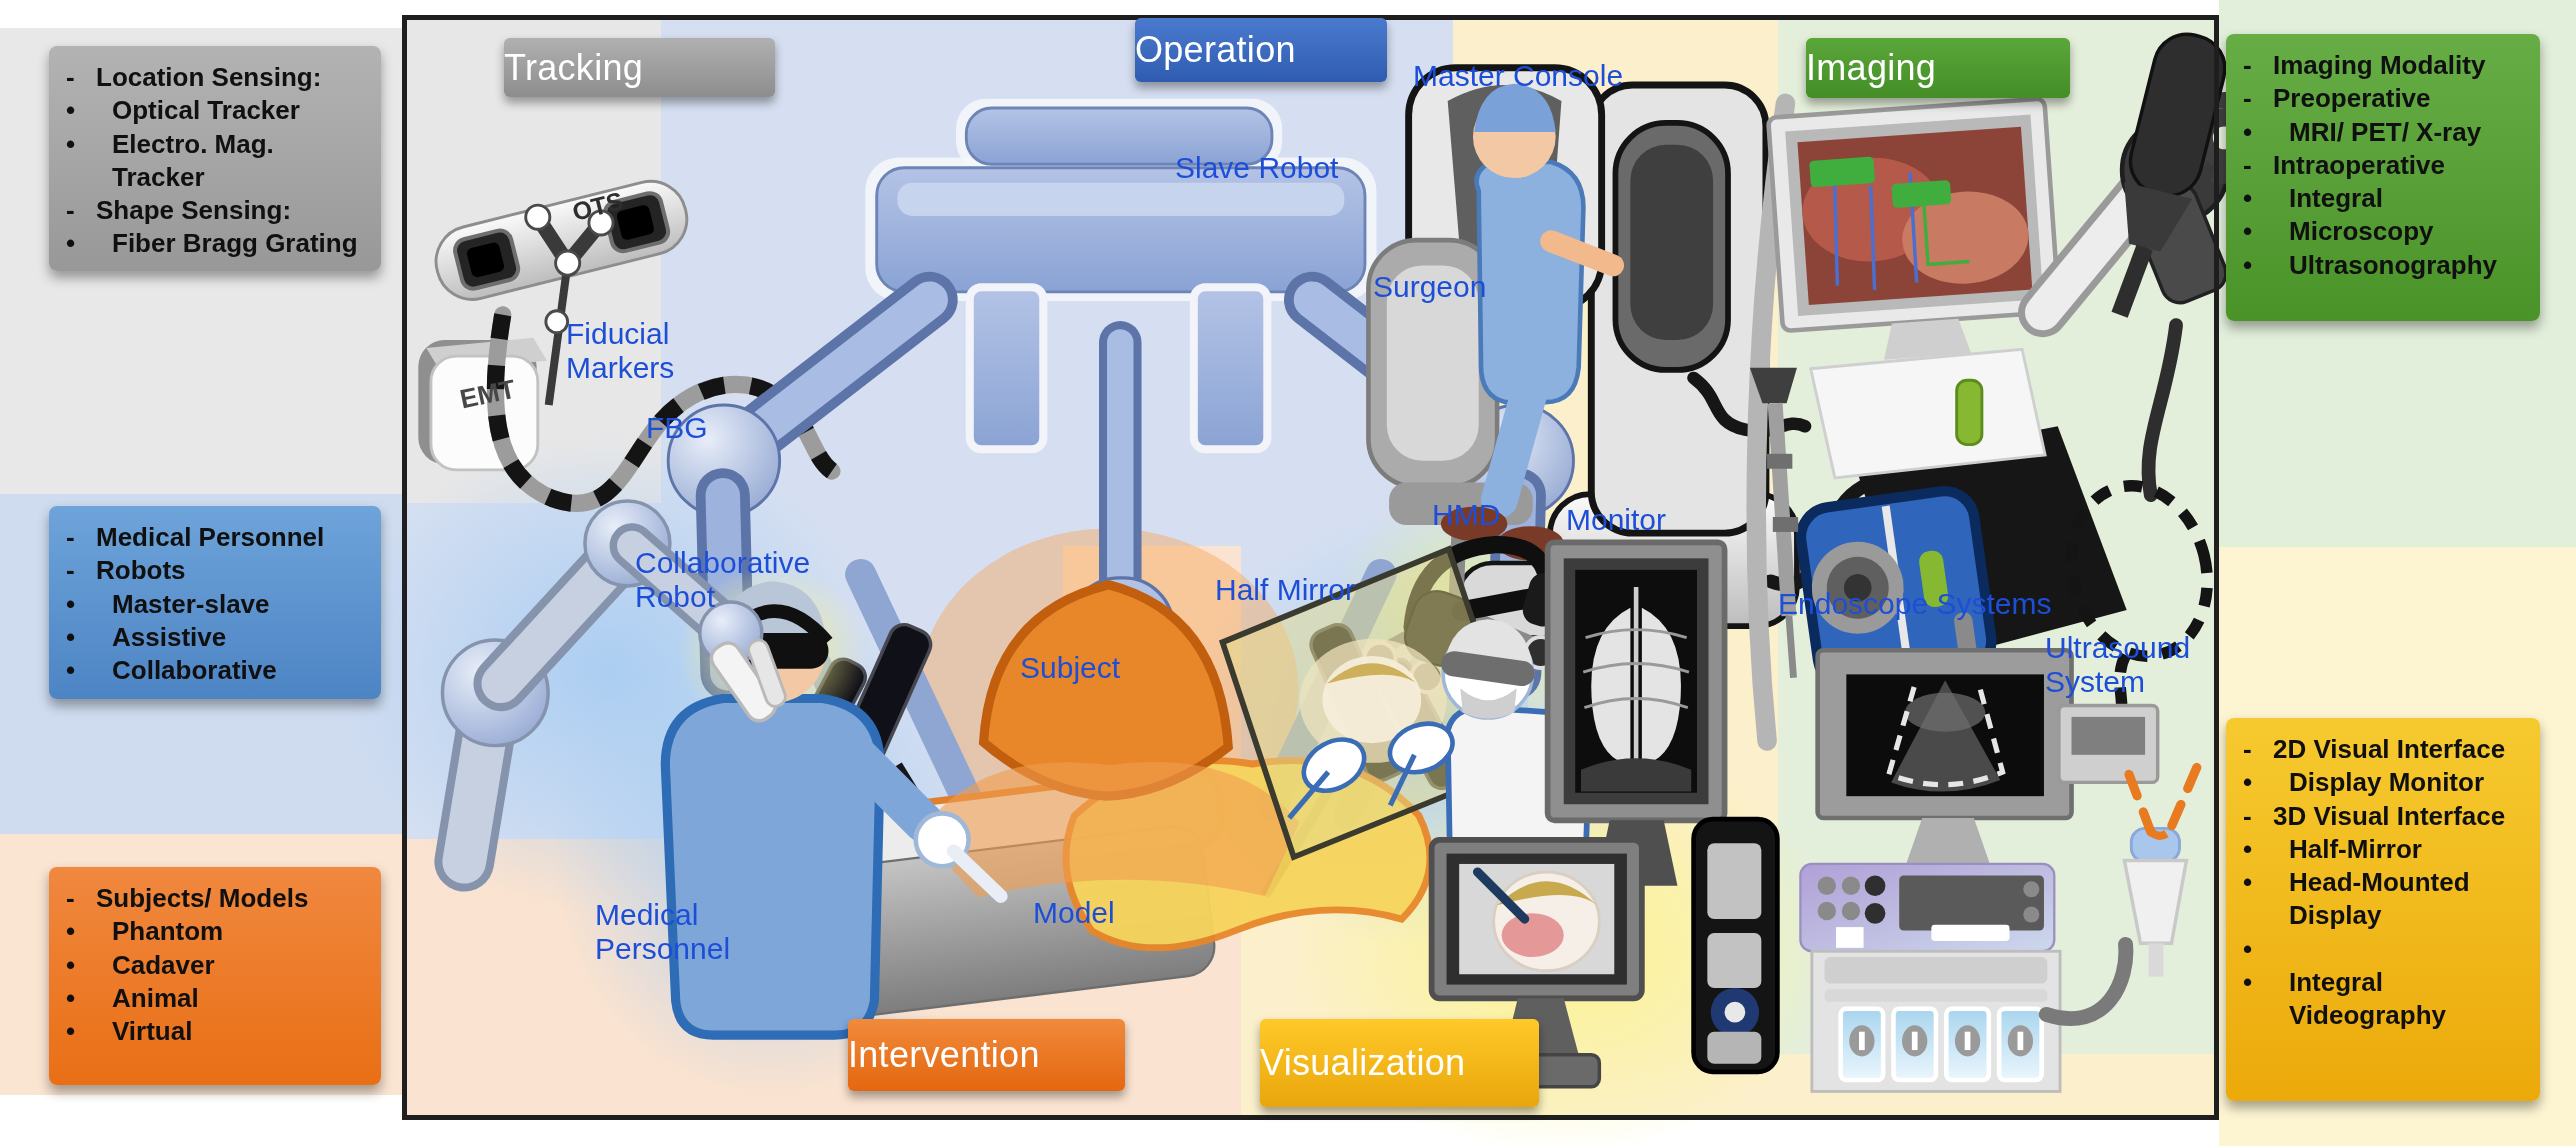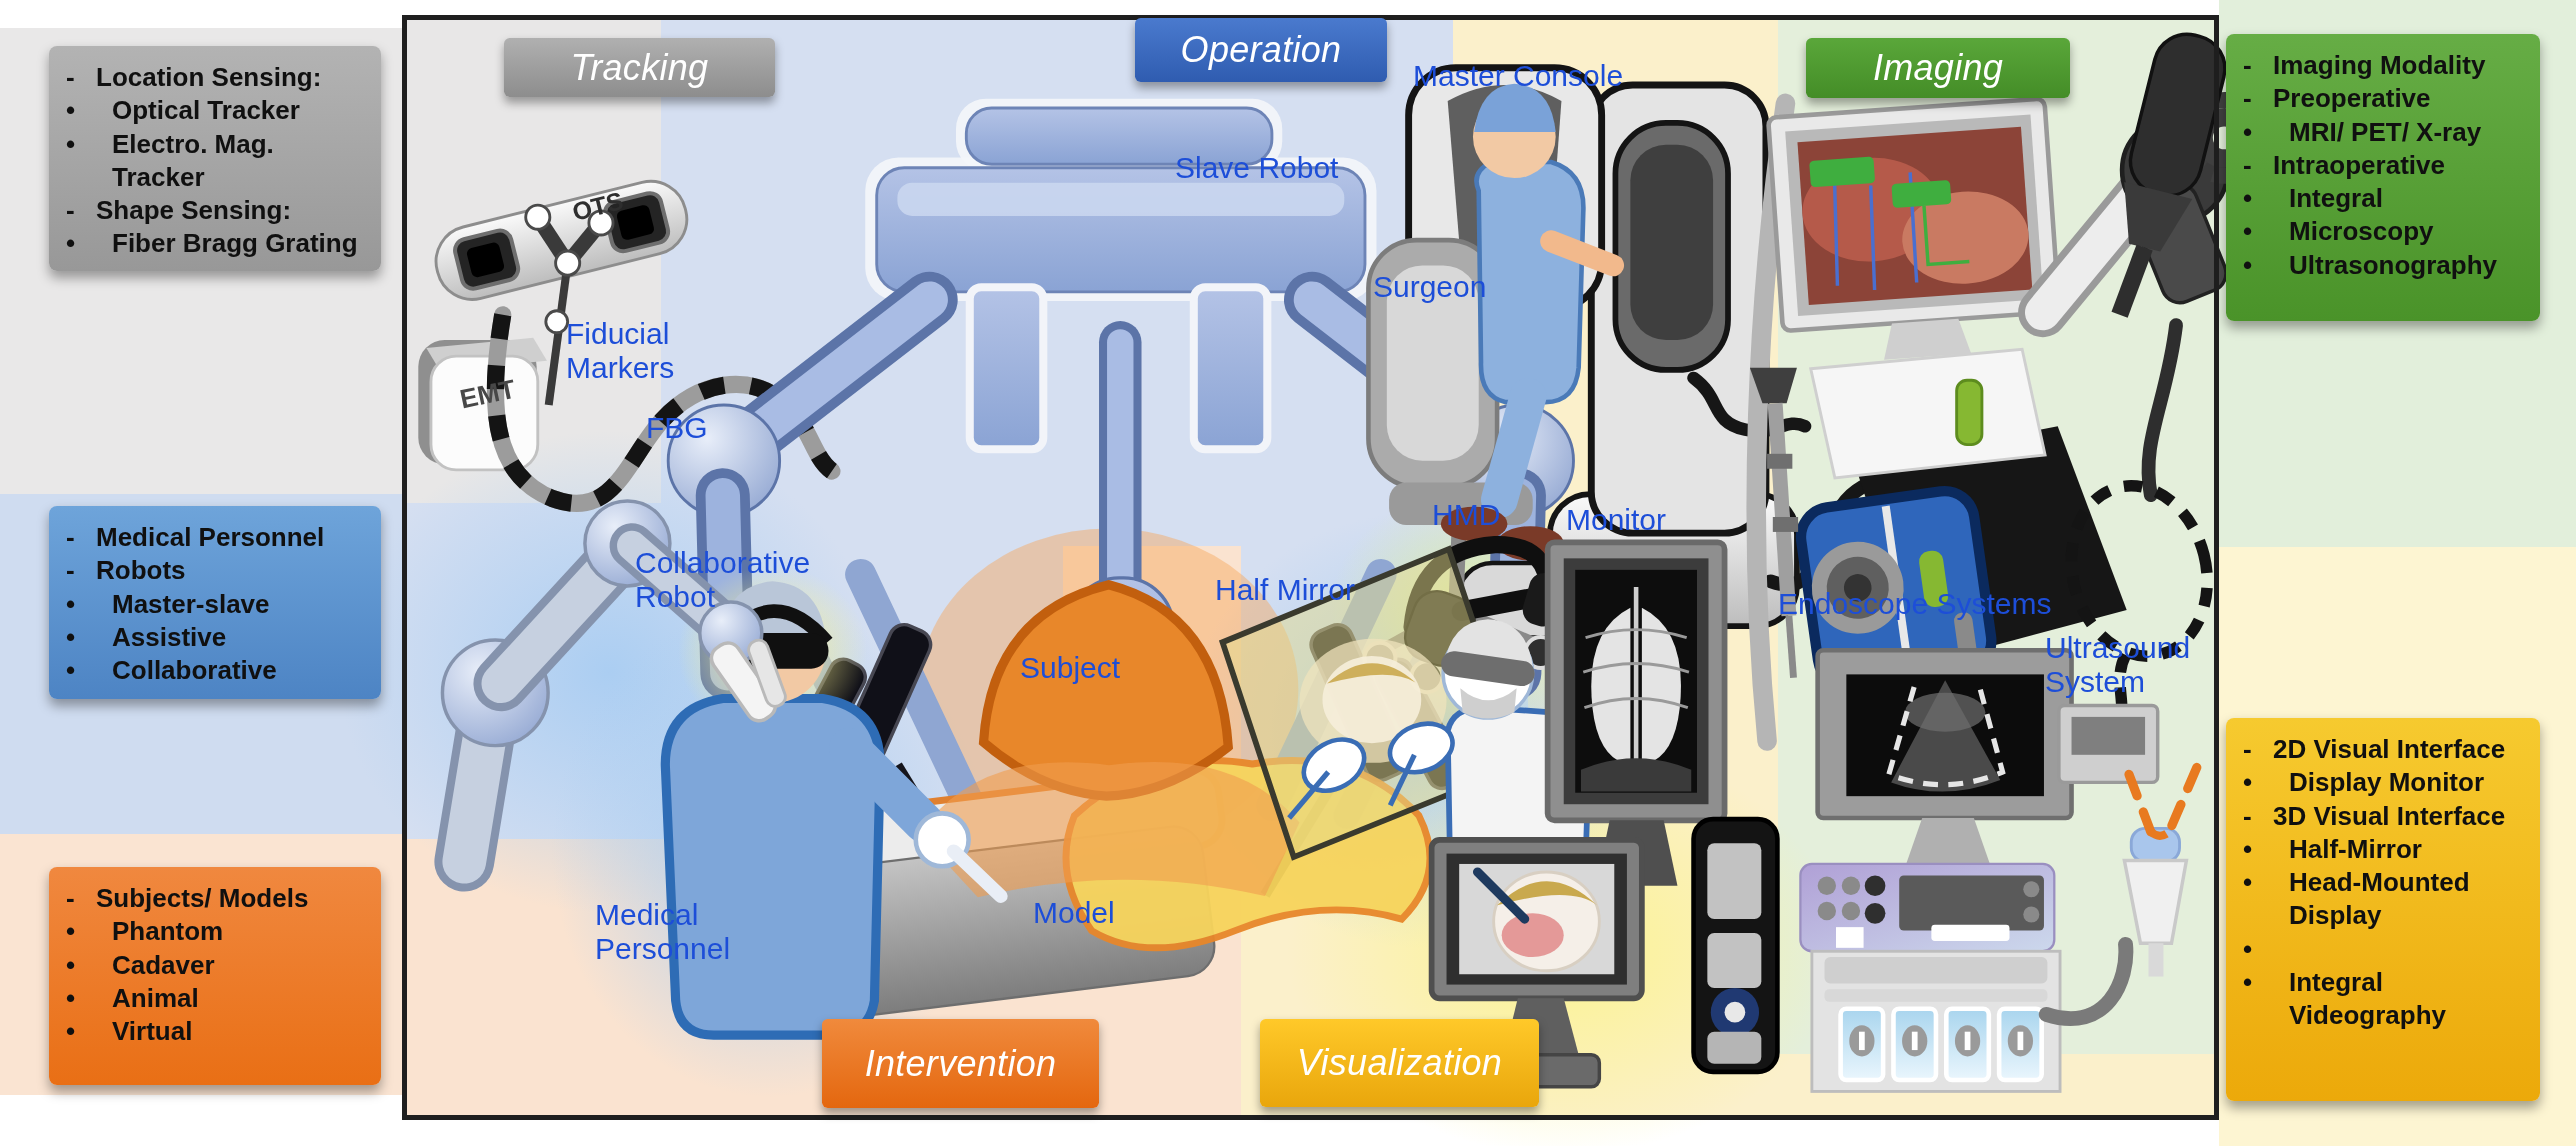--- a/index.html
+++ b/index.html
@@ -2,23 +2,23 @@
 <html style="font-size:9.2px"><head>
 <meta charset="utf-8">
 <style>
   html,body{margin:0;padding:0;background:#ffffff;}
   #canvas{position:relative;width:2576px;height:1146px;background:#ffffff;overflow:hidden;
           font-family:"Liberation Sans", sans-serif;}
   .tint{position:absolute;z-index:1;}
   #art{position:absolute;left:0;top:0;z-index:2;}
   #panel-border{position:absolute;left:402px;top:15px;width:1817px;height:1105px;
                 border:5.2px solid #1f1f1f;box-sizing:border-box;z-index:3;pointer-events:none;}
-  .hdr{position:absolute;z-index:4;display:flex;align-items:center;justify-content:center;
+  .hdr{position:absolute;z-index:4;display:flex;align-items:center;justify-content:flex-start;
        color:#ffffff;font-size:36px;font-weight:400;border-radius:5.7px;
-       box-shadow:0 5.7px 9.2px rgba(0,0,0,.35);letter-spacing:0.3px;font-style:italic;}
+       box-shadow:0 5.7px 9.2px rgba(0,0,0,.35);letter-spacing:0.3px;}
   .panelbox{position:absolute;z-index:4;border-radius:8px;box-sizing:border-box;
             padding:15px 10.3px 12.6px 17px;box-shadow:0 6.9px 11.5px rgba(0,0,0,.35);}
   .panelbox .row{display:flex;align-items:flex-start;font-weight:700;font-size:26px;
                  line-height:1.28;color:#101010;}
   .panelbox .mk{flex:none;width:30px;}
   .panelbox .row.b .tx{padding-left:16px;}
   .lbl{position:absolute;z-index:4;font-size:30px;font-weight:400;color:#1d4ed8;
        white-space:pre-line;line-height:1.13;}
   .lbl.c{text-align:left;}
 </style>
@@ -392,21 +392,21 @@
 
   <div class="hdr" style="left:504px;top:38px;width:271px;height:59px;background:linear-gradient(#b0b0b0,#8d8d8d);">
     <span>Tracking</span>
     </div>
   <div class="hdr" style="left:1135px;top:18.4px;width:252px;height:64px;background:linear-gradient(#4a7ace,#2f5cb0);">
     <span>Operation</span>
     </div>
   <div class="hdr" style="left:1806px;top:38px;width:264px;height:60px;background:linear-gradient(#5aa73a,#448d27);">
     <span>Imaging</span>
     </div>
-  <div class="hdr" style="left:822px;top:1019px;width:277px;height:89px;background:linear-gradient(#f08a3c,#e4670f);">
+  <div class="hdr" style="left:848px;top:1019px;width:277px;height:72px;background:linear-gradient(#f08a3c,#e4670f);">
     <span>Intervention</span>
     </div>
   <div class="hdr" style="left:1260px;top:1019px;width:279px;height:88px;background:linear-gradient(#ffc929,#e9a60c);">
     <span>Visualization</span>
     </div>
 
   <div class="panelbox" style="left:49px;top:46px;width:332px;height:225px;background:linear-gradient(#b3b3b3,#989898);">
     <div class="row d">
         <span class="mk">-</span>
         <span class="tx">Location Sensing:</span>

